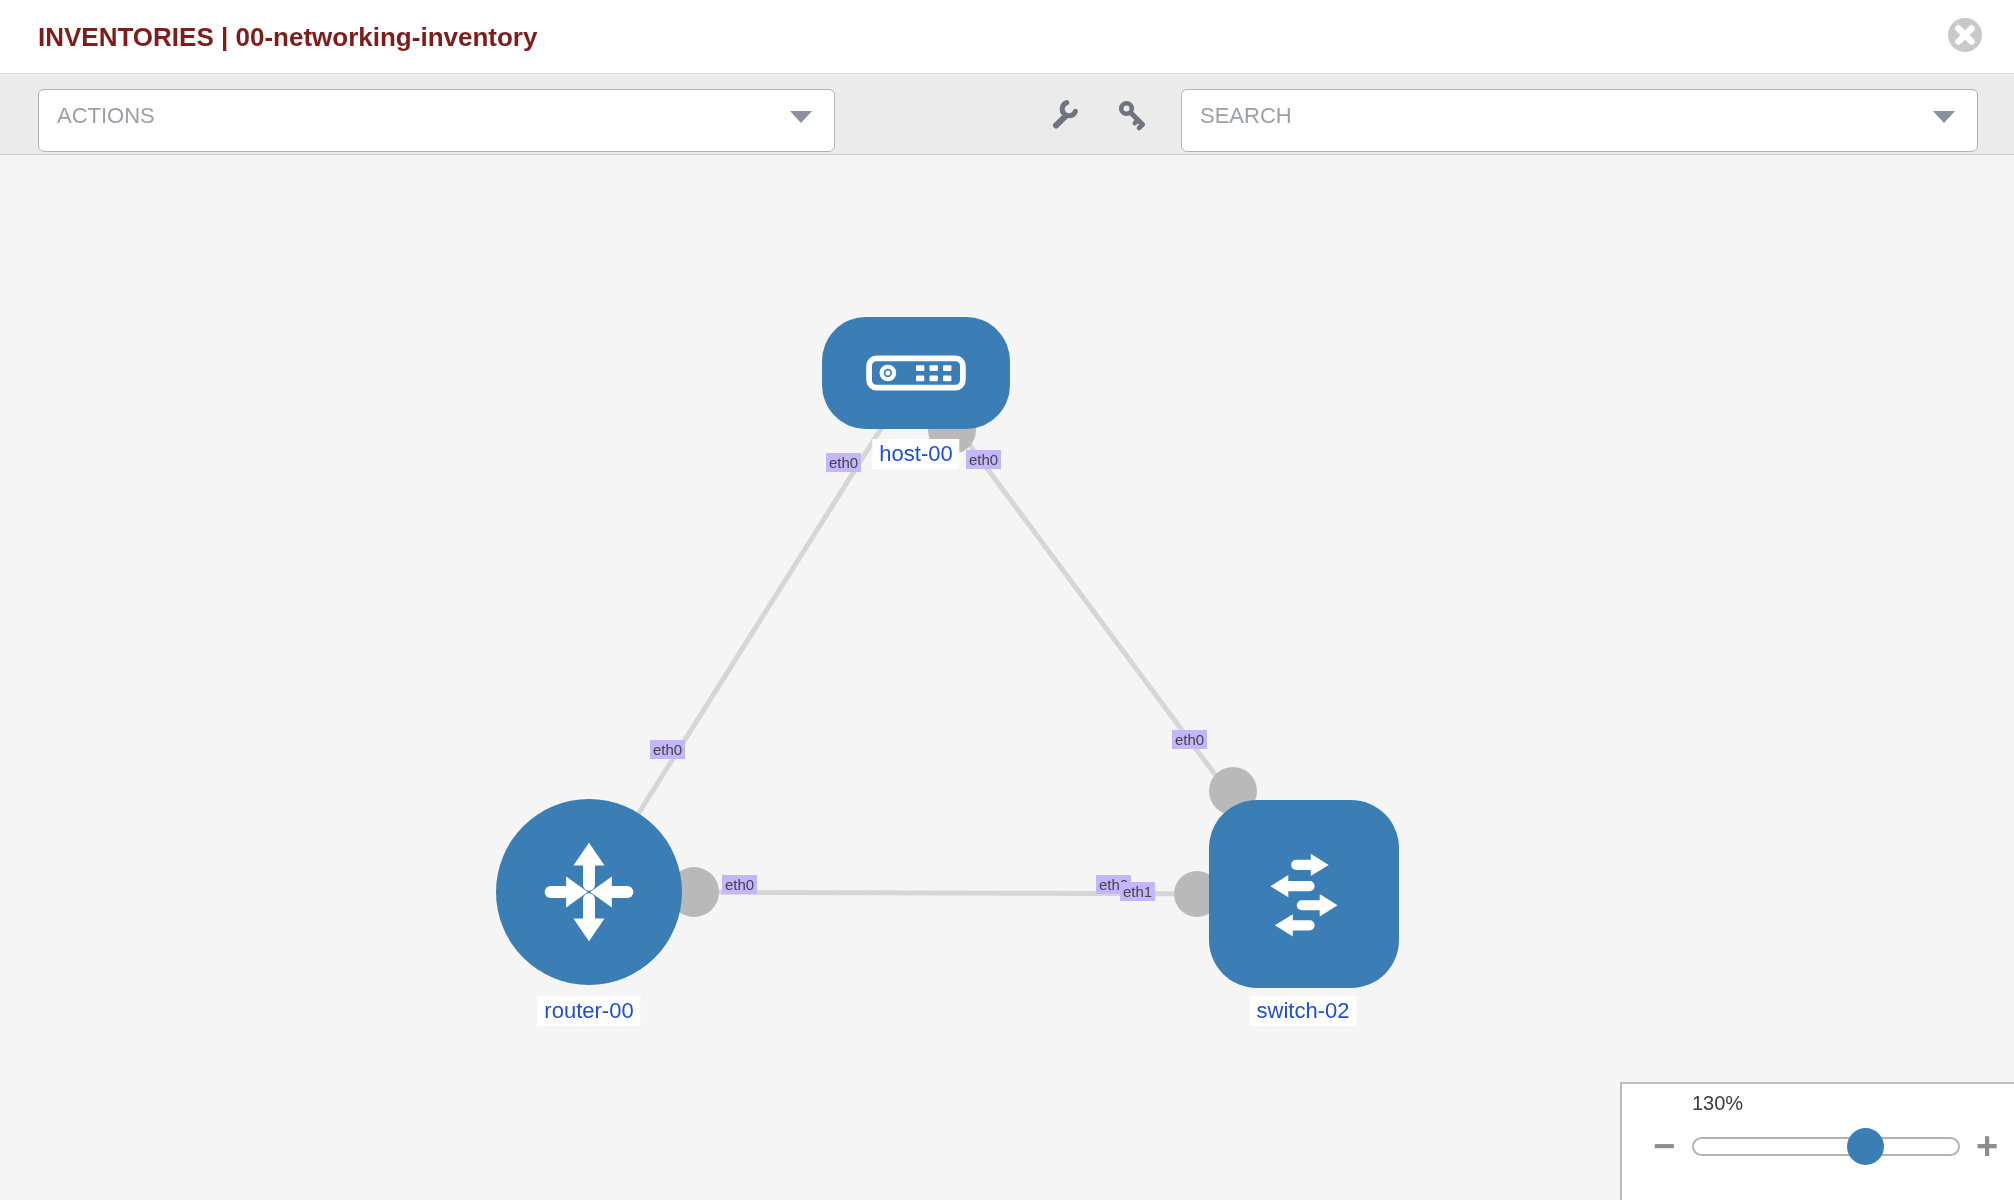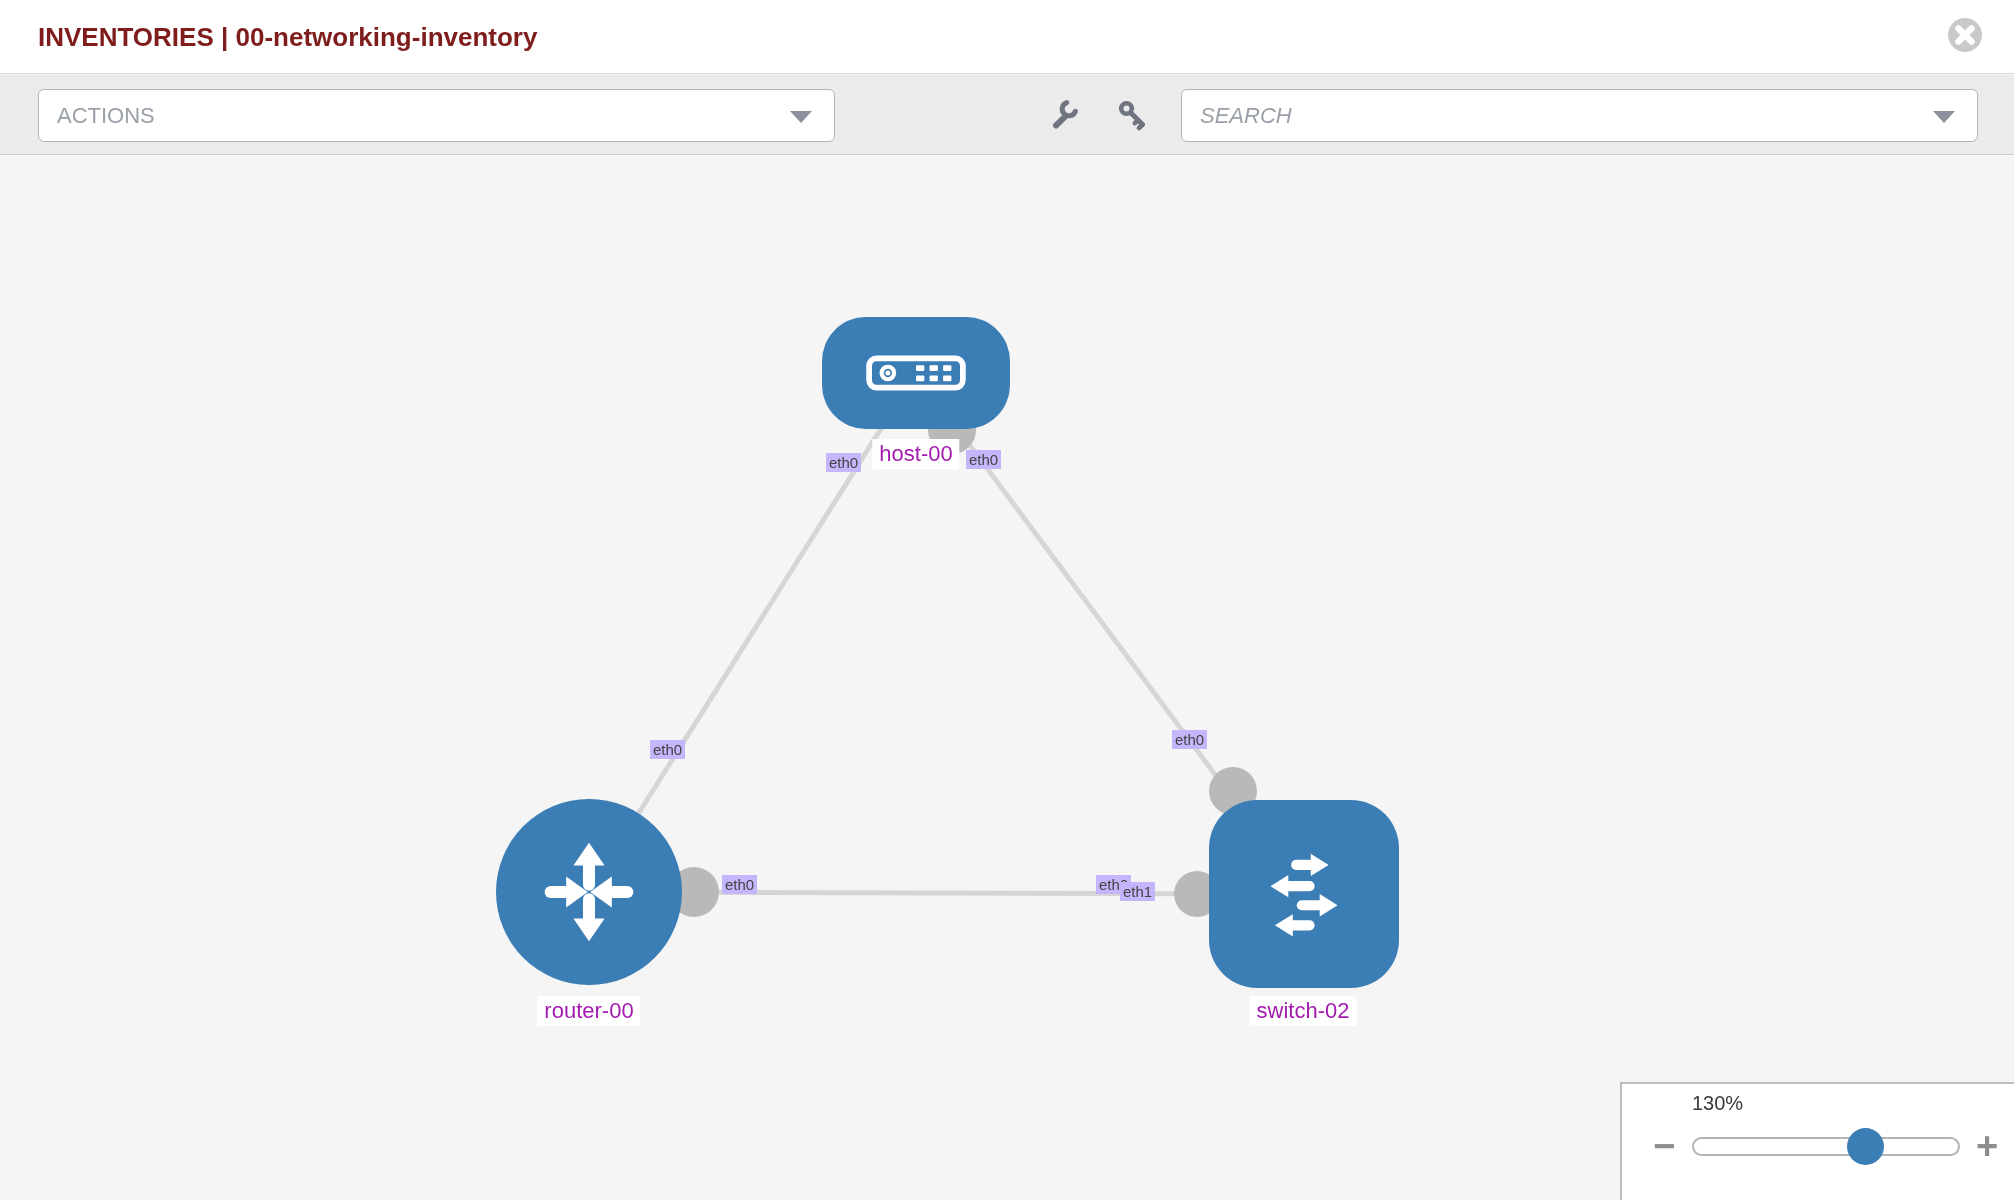--- a/index.html
+++ b/index.html
@@ -10,45 +10,45 @@
   .header { position:absolute; top:0; left:0; width:2014px; height:74px;
     background:#ffffff; border-bottom:1px solid #d8d8d8; z-index:10; }
   .title { position:absolute; left:38px; top:50%; transform:translateY(-50%);
     font-size:26px; font-weight:700; color:#7f1d1d; }
   .close-btn { position:absolute; right:30px; top:16px; width:38px; height:38px;
     cursor:pointer; }
 
   
   .toolbar { position:absolute; top:75px; left:0; width:2014px; height:80px;
     background:#ebebeb; border-bottom:1px solid #cdcdcd; z-index:9; }
-  .select-box { position:absolute; top:14px; height:53px; background:#ffffff;
+  .select-box { position:absolute; top:14px; height:63px; background:#ffffff;
     border:1px solid #b3b3b3; border-radius:6px; }
   .select-box .sel-text { position:absolute; left:18px; top:0; line-height:51px;
     font-size:22px; color:#9aa0a8; }
   .caret { position:absolute; right:22px; top:21px; width:0; height:0;
     border-left:11px solid transparent; border-right:11px solid transparent;
     border-top:12px solid #8a919c; }
   .actions-box { left:38px; width:797px; }
-  .search-box  { left:1181px; width:797px;font-style:italic; }
+  .search-box  { left:1181px; width:797px; }
   .tool-icon { position:absolute; top:23px; width:34px; height:34px; cursor:pointer; }
   .wrench { left:1049px; }
   .key    { left:1116px; }
 
   
   .canvas { position:absolute; top:156px; left:0; width:2014px; height:1044px;
     background:#f5f5f5; }
   .links-svg { position:absolute; top:0; left:0; }
 
   .node { position:absolute; background:#3b7db5; display:flex;
     align-items:center; justify-content:center; cursor:pointer; }
   .node-host   { left:822px;  top:161px; width:188px; height:112px; border-radius:44px; }
   .node-router { left:496px;  top:643px; width:186px; height:186px; border-radius:50%; }
   .node-switch { left:1209px; top:644px; width:190px; height:188px; border-radius:48px; }
 
-  .node-label { position:absolute; background:#ffffff; color:#a21caf;
+  .node-label { position:absolute; background:#ffffff; color:#1d4ed8;
     font-size:22px; padding:2px 7px; white-space:nowrap; transform:translateX(-50%); }
   .lbl-host   { left:916px;  top:283px; }
   .lbl-router { left:589px;  top:840px; }
   .lbl-switch { left:1303px; top:840px; }
 
   .port-label { position:absolute; background:#c4b5fd; color:#444444;
     font-size:15px; padding:1px 3px; white-space:nowrap; }
   .p-host-left    { left:826px;  top:297px; }
   .p-host-right   { left:966px;  top:294px; }
   .p-router-top   { left:650px;  top:584px; }

